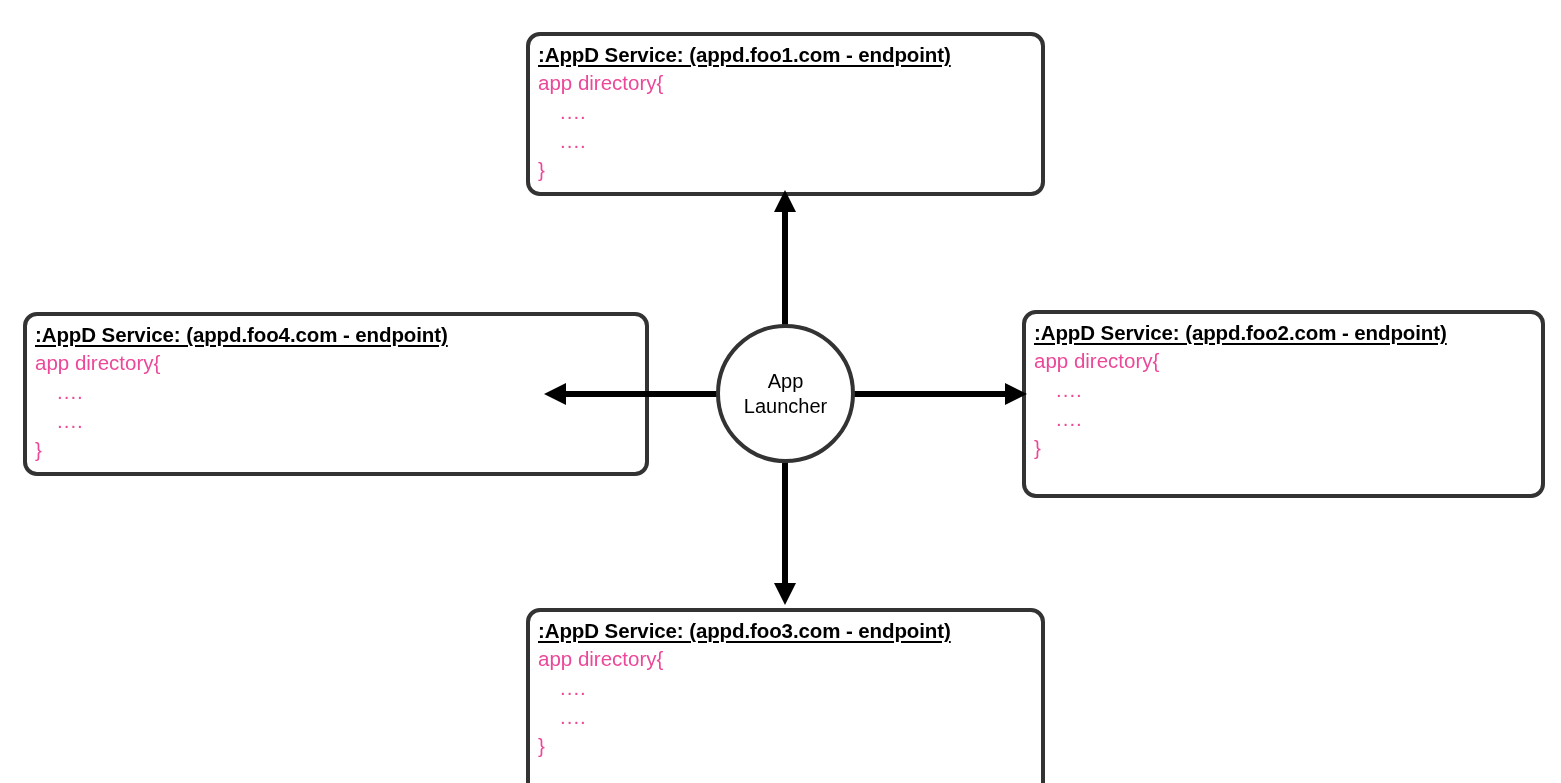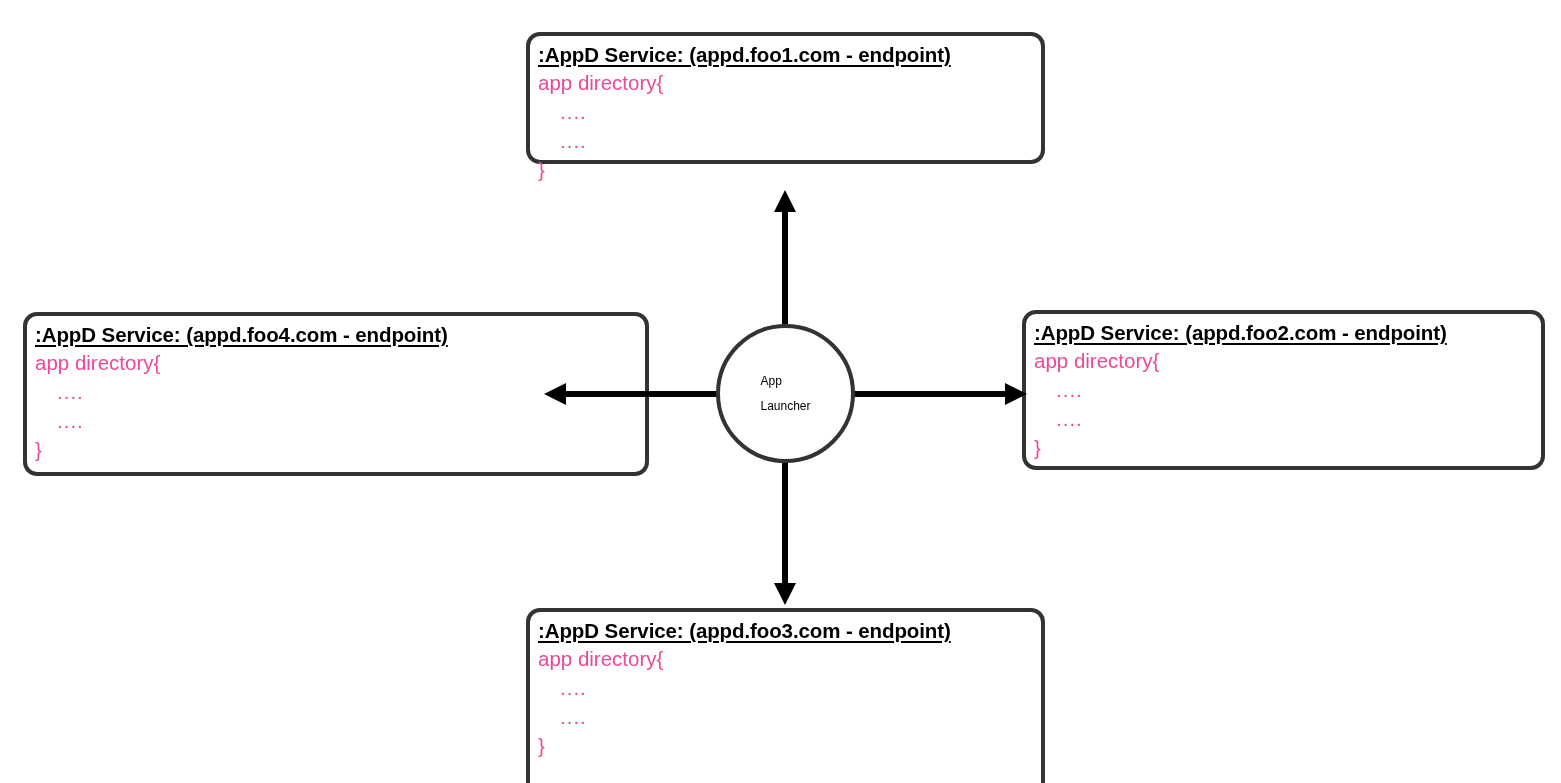--- a/index.html
+++ b/index.html
@@ -22,23 +22,23 @@
 
   
   .service-box {
     position: absolute;
     box-sizing: border-box;
     background: #ffffff;
     border: 4px solid #333333;
     border-radius: 14px;
     padding: 0;
   }
-  .box-top    { left: 526px; top: 32px;  width: 519px; height: 132px; }
+  .box-top    { left: 526px; top: 32px;  width: 519px; height: 164px; }
   .box-left   { left: 23px;  top: 312px; width: 626px; height: 164px; }
-  .box-right  { left: 1022px;top: 310px; width: 523px; height: 160px; }
+  .box-right  { left: 1022px;top: 310px; width: 523px; height: 188px; }
   .box-bottom { left: 526px; top: 608px; width: 519px; height: 200px; }
 
   .box-inner {
     position: relative;
     padding: 6px 8px 0 8px;
   }
   .box-title {
     font-weight: bold;
     font-size: 20.5px;
     line-height: 26px;
@@ -66,24 +66,24 @@
     box-sizing: border-box;
     border: 4px solid #333333;
     border-radius: 50%;
     background: #ffffff;
     display: flex;
     align-items: center;
     justify-content: center;
     z-index: 3;
   }
   .hub-label {
-    font-size: 12px;
+    font-size: 20px;
     line-height: 25px;
     color: #000000;
-    text-align: left;
+    text-align: center;
     white-space: pre-line;
   }
 
   
   .connector {
     position: absolute;
     z-index: 1;
   }
   .connector svg { display: block; overflow: visible; }
 

